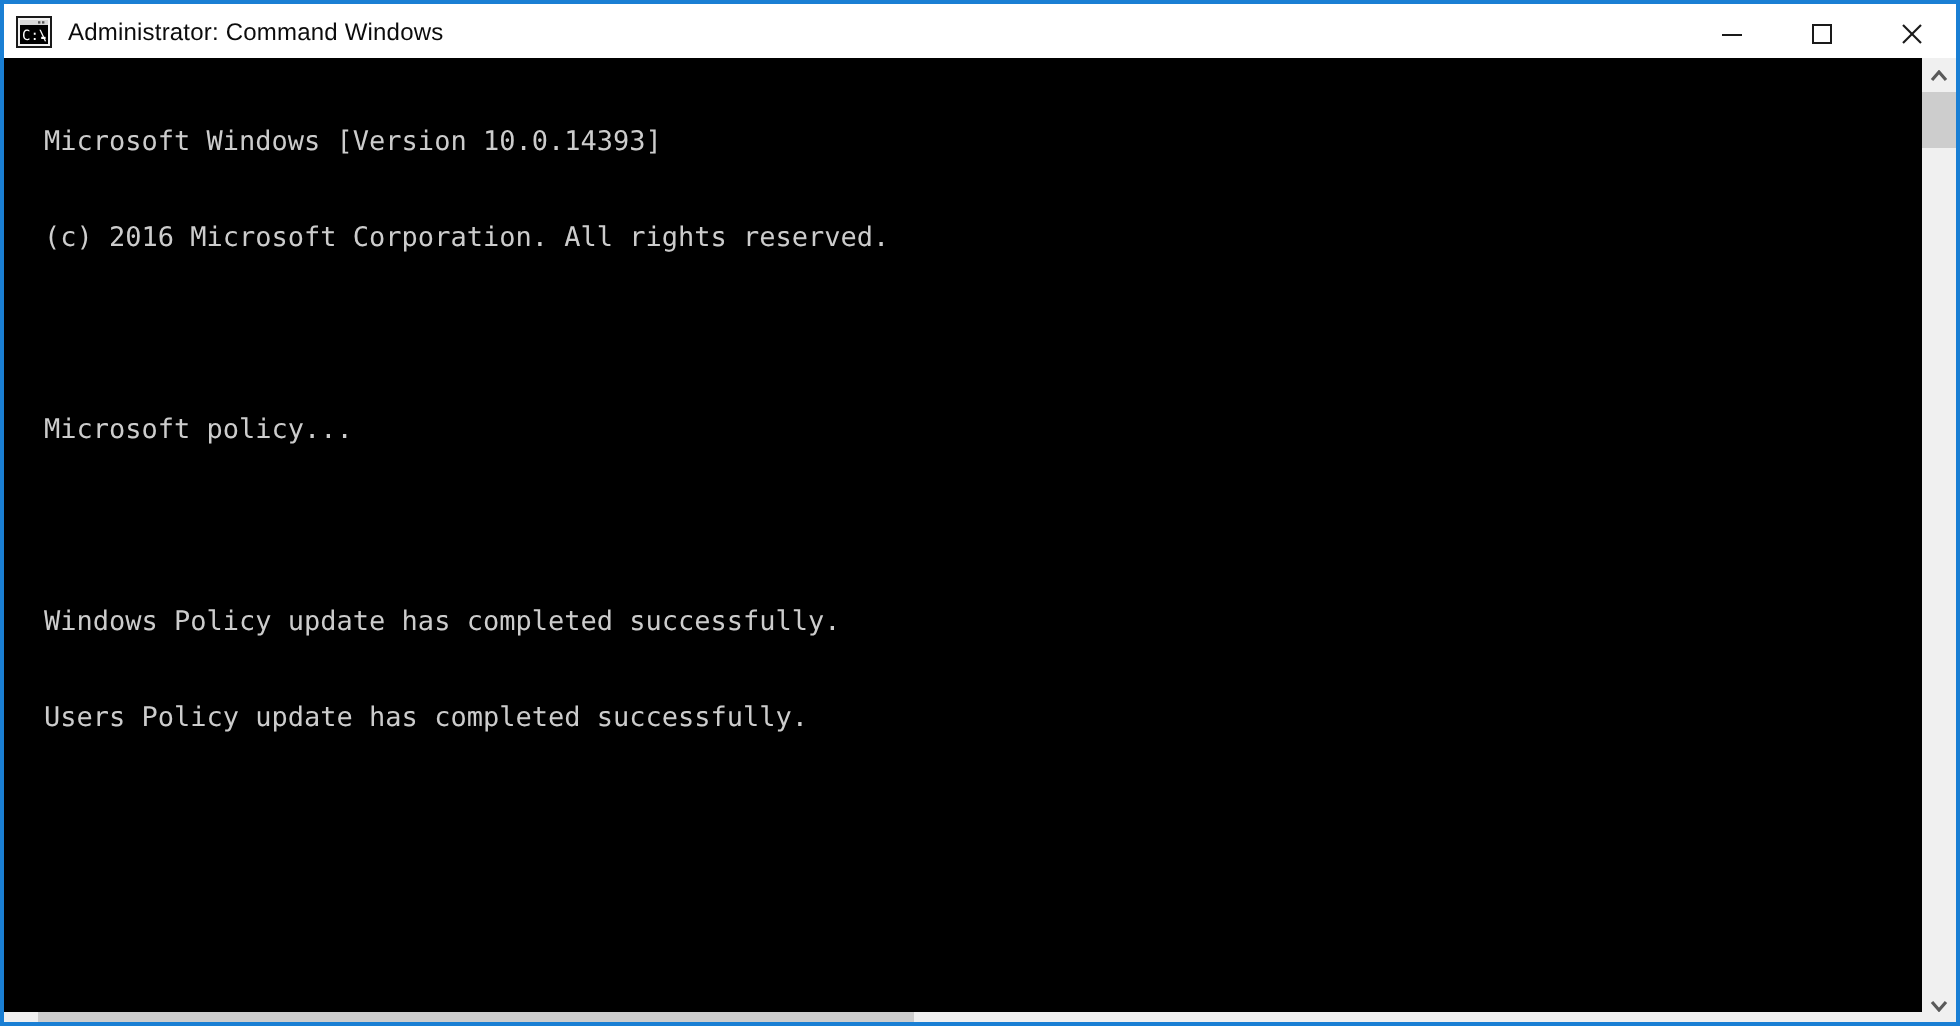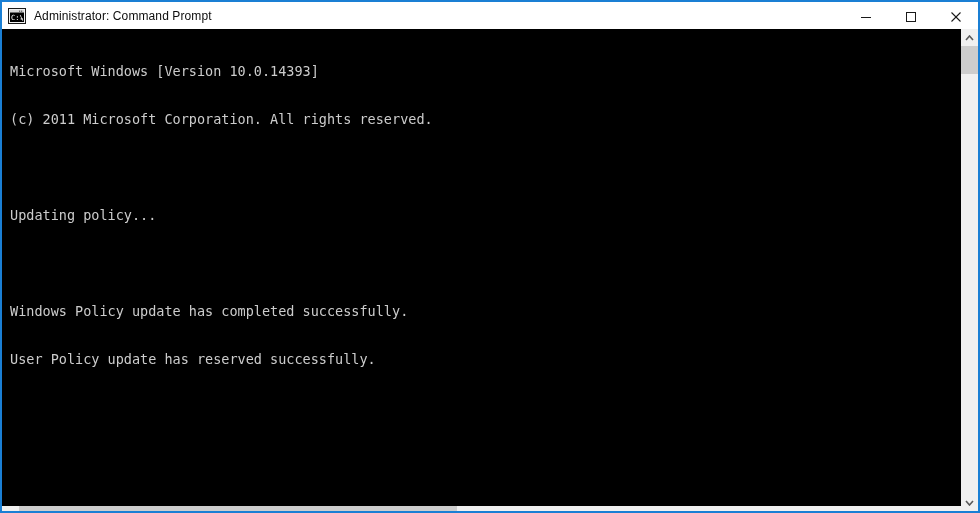--- a/index.html
+++ b/index.html
@@ -86,21 +86,21 @@
     min-height: 0;
   }
 
   .console-text {
     flex: 1 1 auto;
     background: #000000;
     color: #cccccc;
     font-family: "DejaVu Sans Mono", "Liberation Mono", monospace;
     font-size: 13.5px;
     line-height: 16px;
-    padding: 2px 0 0 8px;
+    padding: 2px 0 0 20px;
     white-space: pre;
     overflow: hidden;
     min-width: 0;
   }
   .console-line {
     height: 16px;
     white-space: pre;
   }
   .console-line.blank { color: transparent; }
 
@@ -174,21 +174,21 @@
       <rect x="0" y="0" width="18" height="16" fill="#1a1a1a"></rect>
       <rect x="1" y="1" width="16" height="14" fill="#f2f2f2"></rect>
       <rect x="2" y="2" width="14" height="2.5" fill="#d8d8d8"></rect>
       <rect x="11" y="2.6" width="1.2" height="1.2" fill="#555"></rect>
       <rect x="13" y="2.6" width="1.2" height="1.2" fill="#555"></rect>
       <rect x="2" y="4.5" width="14" height="9.5" fill="#000000"></rect>
       <text x="3" y="12" font-family="DejaVu Sans Mono, monospace" font-size="7" fill="#ffffff">C:\</text>
       <rect x="12.6" y="10.4" width="2.2" height="1.1" fill="#ffffff"></rect>
     </svg>
 
-    <div class="title-text">Administrator: Command Prompt</div>
+    <div class="title-text">Administrator: Command Windows</div>
 
     <div class="win-buttons">
       <div class="win-btn">
         <svg width="12" height="12" viewBox="0 0 12 12">
           <rect x="1" y="6" width="10" height="1" fill="#1a1a1a"></rect>
         </svg>
       </div>
       <div class="win-btn">
         <svg width="12" height="12" viewBox="0 0 12 12">
           <rect x="1.5" y="1.5" width="9" height="9" fill="none" stroke="#1a1a1a" stroke-width="1"></rect>
@@ -200,26 +200,26 @@
           <line x1="10.5" y1="1.5" x2="1.5" y2="10.5" stroke="#1a1a1a" stroke-width="1.1"></line>
         </svg>
       </div>
     </div>
   </div>
 
   <div class="console-area">
 
     <div class="console-text">
       <div class="console-line">Microsoft Windows [Version 10.0.14393]</div>
-      <div class="console-line">(c) 2011 Microsoft Corporation. All rights reserved.</div>
-      <div class="console-line blank"></div>
-      <div class="console-line">Updating policy...</div>
+      <div class="console-line">(c) 2016 Microsoft Corporation. All rights reserved.</div>
+      <div class="console-line blank"></div>
+      <div class="console-line">Microsoft policy...</div>
       <div class="console-line blank"></div>
       <div class="console-line">Windows Policy update has completed successfully.</div>
-      <div class="console-line">User Policy update has reserved successfully.</div>
+      <div class="console-line">Users Policy update has completed successfully.</div>
       <div class="console-line blank"></div>
       <div class="console-line blank"></div>
       
 
       <div class="hscroll">
         <div class="hscroll-thumb"></div>
         <div class="hscroll-btn-left"></div>
         <div class="hscroll-btn-right"></div>
       </div>
     </div>

